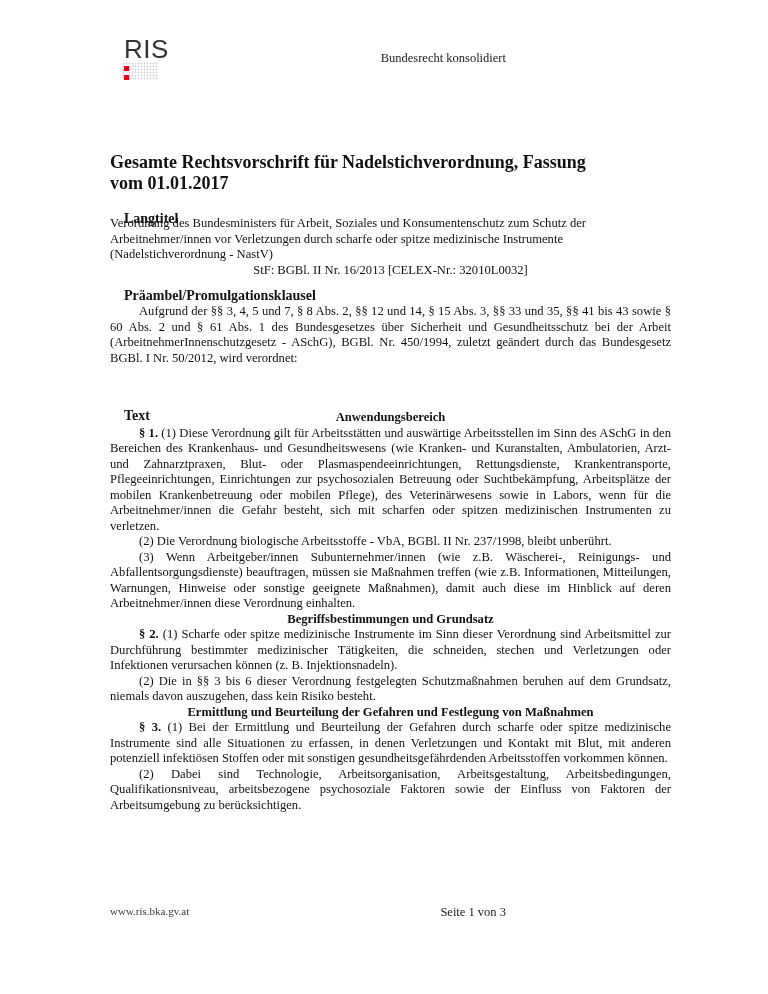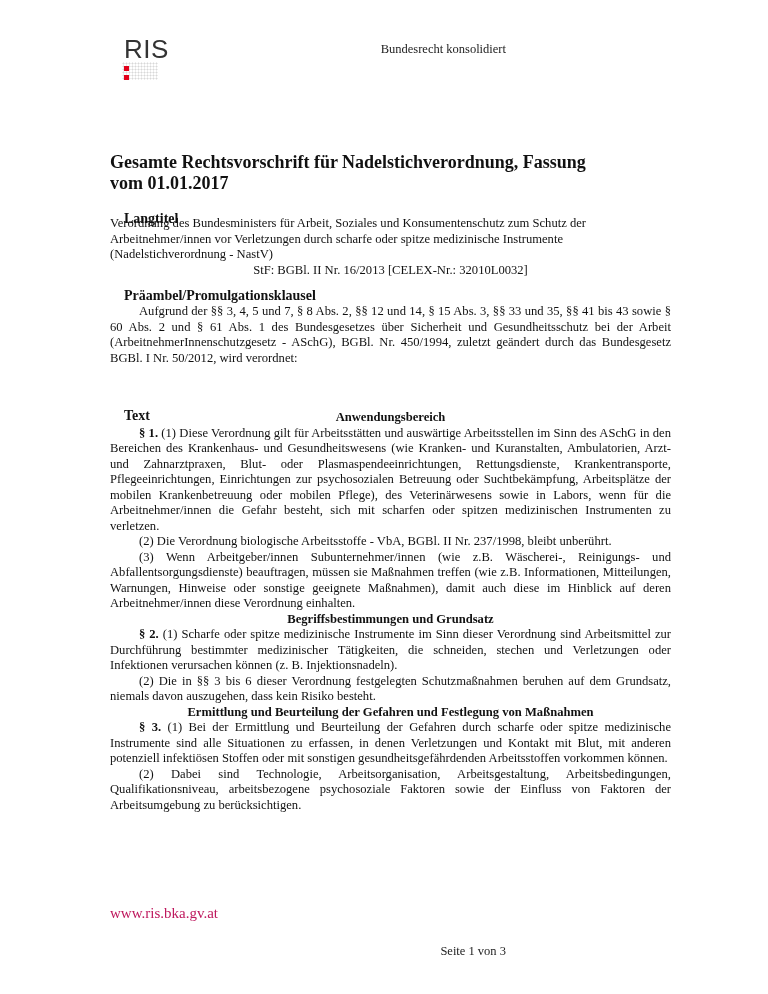--- a/index.html
+++ b/index.html
@@ -6,30 +6,30 @@
   body { width:768px; height:994px; position:relative; overflow:hidden;
          font-family:"Liberation Serif", "DejaVu Serif", serif; color:#111; }
   .page { position:absolute; left:0; top:0; width:616px; height:994px; }
   .logo { position:absolute; left:112px; top:36px; width:80px; height:46px; }
   .logo-text { position:absolute; left:12px; top:-2px; font-family:"Liberation Sans","DejaVu Sans",sans-serif;
                font-size:26px; color:#333; letter-spacing:0.5px; }
   .logo-grid { position:absolute; left:10px; top:26px; width:36px; height:18px;
                background-image:radial-gradient(circle, #d8d8d8 0.9px, transparent 1.1px);
                background-size:3px 3px; }
   .logo-red { position:absolute; left:12px; width:5px; height:5px; background:#e2001a; }
-  .header-right { position:absolute; right:110px; top:42px; font-size:12.5px; color:#222; }
+  .header-right { position:absolute; right:110px; top:51px; font-size:12.5px; color:#222; }
   .doc-title { position:absolute; left:110px; top:152px; font-size:18px; font-weight:bold; }
   h2.sec { position:absolute; left:110px; margin:14px; font-size:14px; font-weight:bold; }
   .p { font-size:12.6px; line-height:15.5px; margin:0; text-align:justify; }
   .block { position:absolute; left:110px; width:561px; }
   .indent { text-indent:29px; }
   .center-h { text-align:center; font-weight:bold; font-size:12.6px; line-height:15.5px; margin:0; }
   .para-gap { }
-  .footer-left { position:absolute; left:110px; top:905px; font-size:15px; color:#be185d; }
-  .footer-right { position:absolute; right:110px; top:905px; font-size:12.5px; color:#222;margin-top:39px; }
+  .footer-left { position:absolute; left:110px; top:905px; font-size:11px; color:#404040; }
+  .footer-right { position:absolute; right:110px; top:905px; font-size:12.5px; color:#222; }
 </style>
 </head>
 <body>
 
 <div class="page">
 
   <div class="logo">
     <div class="logo-grid"></div>
     <div class="logo-red" style="top:30px;"></div>
     <div class="logo-red" style="top:39px;"></div>

